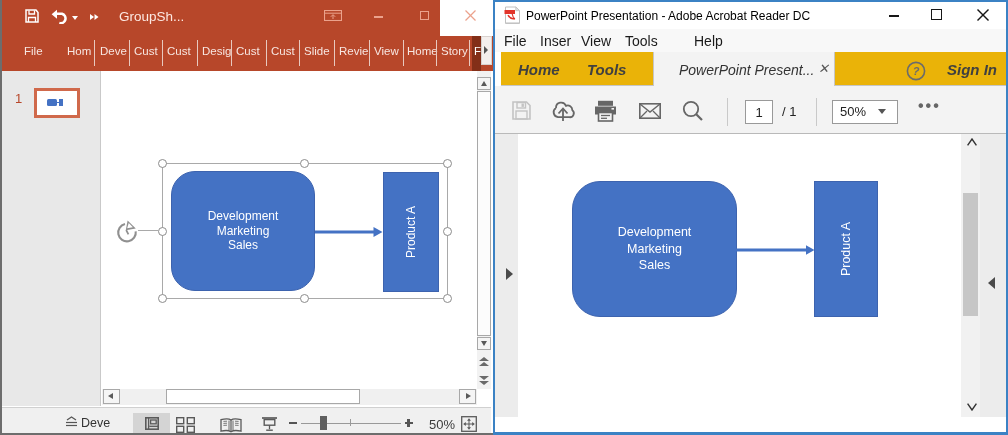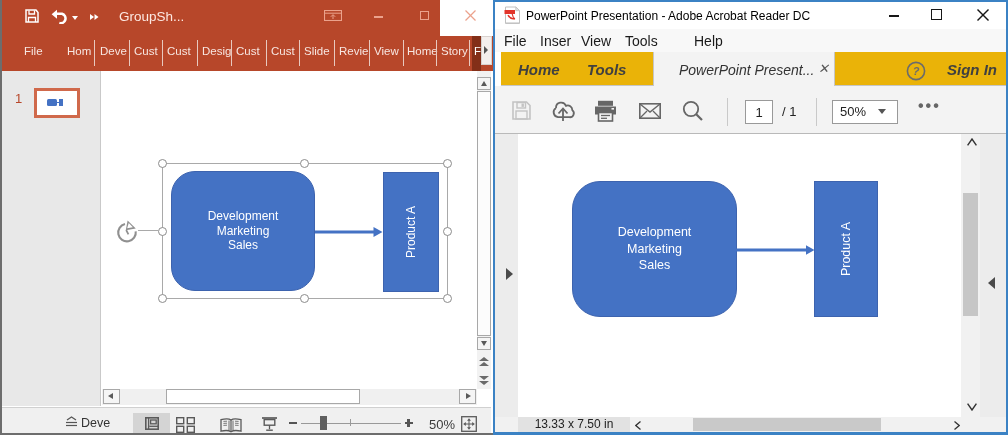--- a/index.html
+++ b/index.html
@@ -345,25 +345,15 @@
           <path d="M0.6 7.4 L5 1 L9.4 7.4" fill="none" stroke="#333" stroke-width="1.4"></path>
         </svg>
     <div class="abs" style="left:468px;top:59px;width:15px;height:123px;background:#c6c6c6"></div>
     <svg class="abs" style="left:472px;top:269px" width="10" height="8" viewBox="0 0 10 8">
           <path d="M0.6 0.6 L5 7 L9.4 0.6" fill="none" stroke="#333" stroke-width="1.4"></path>
         </svg>
 
     <div class="abs" style="left:485px;top:0;width:26px;height:283px;background:#ececec"></div>
     <div class="abs" style="left:493px;top:143px;width:0;height:0;border-top:6px solid transparent;border-bottom:6px solid transparent;border-right:7px solid #4a4a4a"></div>
   </div>
-  <div id="acr-bottom">
-    <div class="abs" style="left:23px;top:0;width:112px;height:15px;background:#e2e2e2;font-size:12px;color:#222;text-align:center;line-height:15px">13.33 x 7.50 in</div>
-    <svg class="abs" style="left:140px;top:4px" width="6" height="9" viewBox="0 0 6 9">
-          <path d="M5.5 0.5 L0.8 4.5 L5.5 8.5" fill="none" stroke="#333" stroke-width="1.3"></path>
-        </svg>
-    <div class="abs" style="left:198px;top:1px;width:188px;height:13px;background:#c9c9c9"></div>
-    <svg class="abs" style="left:459px;top:4px" width="6" height="9" viewBox="0 0 6 9">
-          <path d="M0.5 0.5 L5.2 4.5 L0.5 8.5" fill="none" stroke="#333" stroke-width="1.3"></path>
-        </svg>
-  </div>
 </div>
 
 </div>
 
 </body></html>

